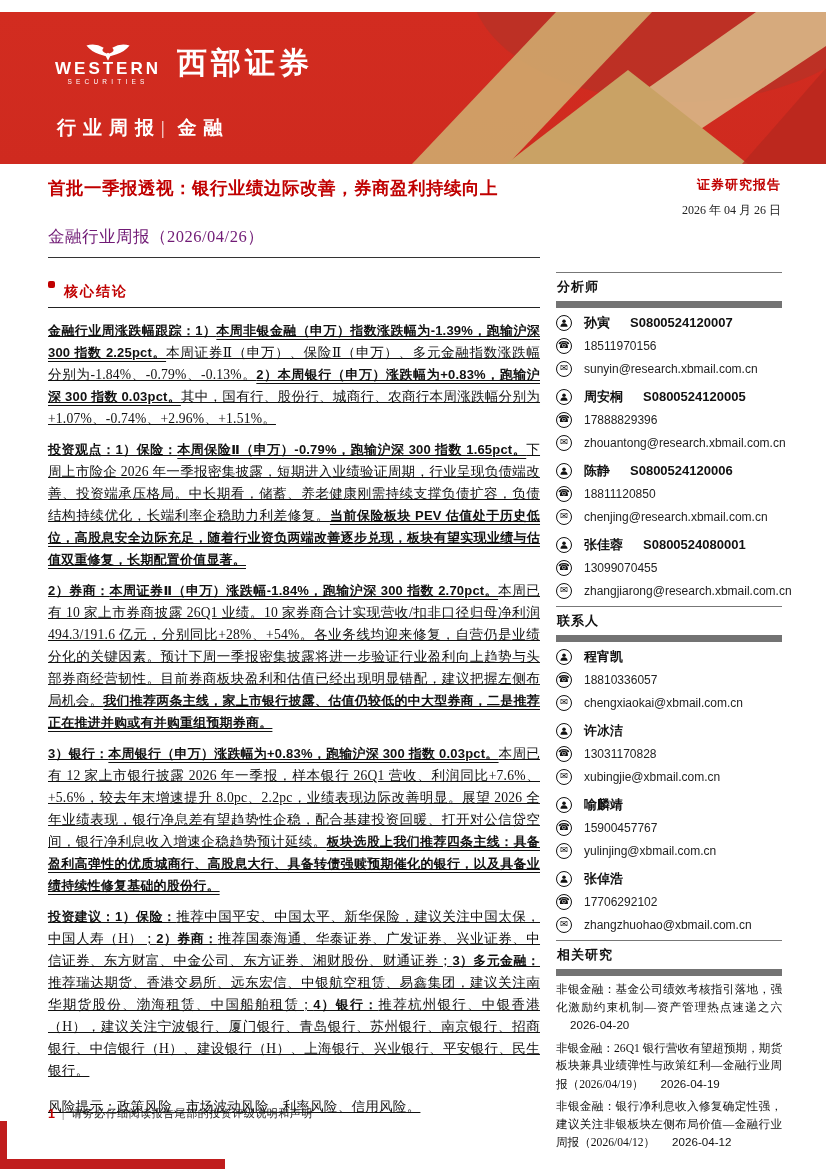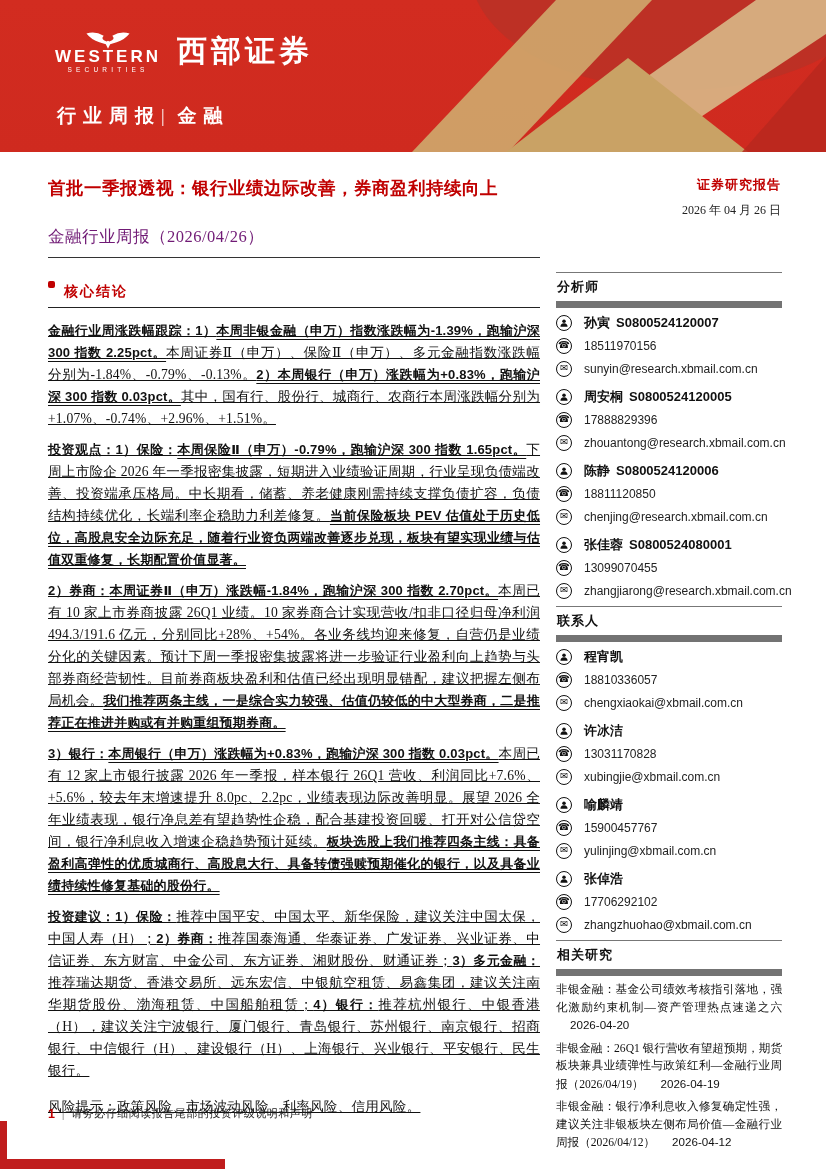--- a/index.html
+++ b/index.html
@@ -1,21 +1,21 @@
 <!DOCTYPE html>
 <html><head>
 <meta charset="utf-8">
 <style>
   * { margin:0; padding:0; box-sizing:border-box; }
   html,body { width:826px; height:1169px; background:#ffffff; overflow:hidden;
               font-family:"Liberation Serif","DejaVu Serif",serif; color:#111; }
   .page { position:relative; width:826px; height:1169px; background:#fff; }
 
   
-  .banner { position:absolute; left:0; top:0; width:826px; height:152px;
+  .banner { position:absolute; left:0; top:12px; width:826px; height:152px;
             background:linear-gradient(180deg,#d22c20 0%,#cf2a1f 100%); overflow:hidden; }
   .shape { position:absolute; left:0; top:0; width:826px; height:152px; }
   .sh-ellipse { position:absolute; left:470px; top:-150px; width:420px; height:240px;
                 background:#b23228; border-radius:50%; opacity:.65; }
   .sh-gold1 { clip-path:polygon(412px 152px, 556px 0px, 652px 0px, 508px 152px);
               background:#cfa76b; opacity:.92; }
   .sh-gold2 { clip-path:polygon(540px 152px, 756px 0px, 826px 0px, 826px 34px, 648px 152px);
               background:#d8b887; opacity:.9; }
   .sh-gold3 { clip-path:polygon(506px 152px, 628px 58px, 748px 152px);
               background:#c9a265; }
@@ -68,21 +68,21 @@
                      font-family:"Liberation Sans","DejaVu Sans",sans-serif; letter-spacing:1px; }
   .person { padding:3px 0 2px 0; }
   .prow { display:flex; align-items:center; min-height:23px; }
   .icn { width:16px; height:16px; border:1.3px solid #111; border-radius:50%; flex:0 0 16px;
          display:inline-flex; align-items:center; justify-content:center; font-size:9.5px;
          color:#111; line-height:1; background:#fff; }
   .icn svg { display:block; }
   .pname { font-family:"Liberation Sans","DejaVu Sans",sans-serif; font-weight:bold;
            font-size:13px; margin-left:12px; }
   .pid { font-family:"Liberation Sans","DejaVu Sans",sans-serif; font-weight:bold;
-         font-size:13px; margin-left:6px; }
+         font-size:13px; margin-left:20px; }
   .pval { font-family:"Liberation Sans","DejaVu Sans",sans-serif; font-size:12px; color:#222;
           margin-left:12px; }
   .sb-gap { height:2px; }
 
   .rsch { font-size:11.6px; line-height:17.5px; text-align:justify; margin-top:5px; color:#111; }
   .rdate { font-family:"Liberation Sans","DejaVu Sans",sans-serif; margin-left:14px;
            font-size:11.6px; }
 
   
   .footer { position:absolute; left:48px; top:1106px; display:flex; align-items:center; }
@@ -134,21 +134,21 @@
     <div class="subtitle">金融行业周报（2026/04/26）</div>
 
     <div class="core-head">
       <span class="core-bullet"></span>
       <span class="core-title">核心结论</span>
     </div>
 
     <div class="body-text">
       <p class="para"><span class="seg-b">金融行业周涨跌幅跟踪：1）</span><span class="seg-bu">本周非银金融（申万）指数涨跌幅为-1.39%，跑输沪深 300 指数 2.25pct。</span><span class="seg-n">本周证券Ⅱ（申万）、保险Ⅱ（申万）、多元金融指数涨跌幅分别为-1.84%、-0.79%、-0.13%。</span><span class="seg-bu">2）本周银行（申万）涨跌幅为+0.83%，跑输沪深 300 指数 0.03pct。</span><span class="seg-n">其中，国有行、股份行、城商行、农商行本周涨跌幅分别为+1.07%、-0.74%、+2.96%、+1.51%。</span></p>
       <p class="para"><span class="seg-b">投资观点：1）保险：</span><span class="seg-bu">本周保险Ⅱ（申万）-0.79%，跑输沪深 300 指数 1.65pct。</span><span class="seg-n">下周上市险企 2026 年一季报密集披露，短期进入业绩验证周期，行业呈现负债端改善、投资端承压格局。中长期看，储蓄、养老健康刚需持续支撑负债扩容，负债结构持续优化，长端利率企稳助力利差修复。</span><span class="seg-bu">当前保险板块 PEV 估值处于历史低位，高股息安全边际充足，随着行业资负两端改善逐步兑现，板块有望实现业绩与估值双重修复，长期配置价值显著。</span></p>
-      <p class="para"><span class="seg-b">2）券商：</span><span class="seg-bu">本周证券Ⅱ（申万）涨跌幅-1.84%，跑输沪深 300 指数 2.70pct。</span><span class="seg-n">本周已有 10 家上市券商披露 26Q1 业绩。10 家券商合计实现营收/扣非口径归母净利润 494.3/191.6 亿元，分别同比+28%、+54%。各业务线均迎来修复，自营仍是业绩分化的关键因素。预计下周一季报密集披露将进一步验证行业盈利向上趋势与头部券商经营韧性。目前券商板块盈利和估值已经出现明显错配，建议把握左侧布局机会。</span><span class="seg-bu">我们推荐两条主线，一是综合实力较强、估值仍较低的中大型券商，二是推荐正在推进并购或有并购重组预期券商。</span></p>
+      <p class="para"><span class="seg-b">2）券商：</span><span class="seg-bu">本周证券Ⅱ（申万）涨跌幅-1.84%，跑输沪深 300 指数 2.70pct。</span><span class="seg-n">本周已有 10 家上市券商披露 26Q1 业绩。10 家券商合计实现营收/扣非口径归母净利润 494.3/191.6 亿元，分别同比+28%、+54%。各业务线均迎来修复，自营仍是业绩分化的关键因素。预计下周一季报密集披露将进一步验证行业盈利向上趋势与头部券商经营韧性。目前券商板块盈利和估值已经出现明显错配，建议把握左侧布局机会。</span><span class="seg-bu">我们推荐两条主线，家上市银行披露、估值仍较低的中大型券商，二是推荐正在推进并购或有并购重组预期券商。</span></p>
       <p class="para"><span class="seg-b">3）银行：</span><span class="seg-bu">本周银行（申万）涨跌幅为+0.83%，跑输沪深 300 指数 0.03pct。</span><span class="seg-n">本周已有 12 家上市银行披露 2026 年一季报，样本银行 26Q1 营收、利润同比+7.6%、+5.6%，较去年末增速提升 8.0pc、2.2pc，业绩表现边际改善明显。展望 2026 全年业绩表现，银行净息差有望趋势性企稳，配合基建投资回暖、打开对公信贷空间，银行净利息收入增速企稳趋势预计延续。</span><span class="seg-bu">板块选股上我们推荐四条主线：具备盈利高弹性的优质城商行、高股息大行、具备转债强赎预期催化的银行，以及具备业绩持续性修复基础的股份行。</span></p>
       <p class="para"><span class="seg-b">投资建议：1）保险：</span><span class="seg-n">推荐中国平安、中国太平、新华保险，建议关注中国太保，中国人寿（H）；</span><span class="seg-b">2）券商：</span><span class="seg-n">推荐国泰海通、华泰证券、广发证券、兴业证券、中信证券、东方财富、中金公司、东方证券、湘财股份、财通证券；</span><span class="seg-b">3）多元金融：</span><span class="seg-n">推荐瑞达期货、香港交易所、远东宏信、中银航空租赁、易鑫集团，建议关注南华期货股份、渤海租赁、中国船舶租赁；</span><span class="seg-b">4）银行：</span><span class="seg-n">推荐杭州银行、中银香港（H），建议关注宁波银行、厦门银行、青岛银行、苏州银行、南京银行、招商银行、中信银行（H）、建设银行（H）、上海银行、兴业银行、平安银行、民生银行。</span></p>
       <p class="para risk"><span class="seg-n">风险提示：政策风险、市场波动风险、利率风险、信用风险。</span></p>
     </div>
   </div>
 
   <div class="sidebar">
 
     <div class="sb-section-head">分析师</div>
 

